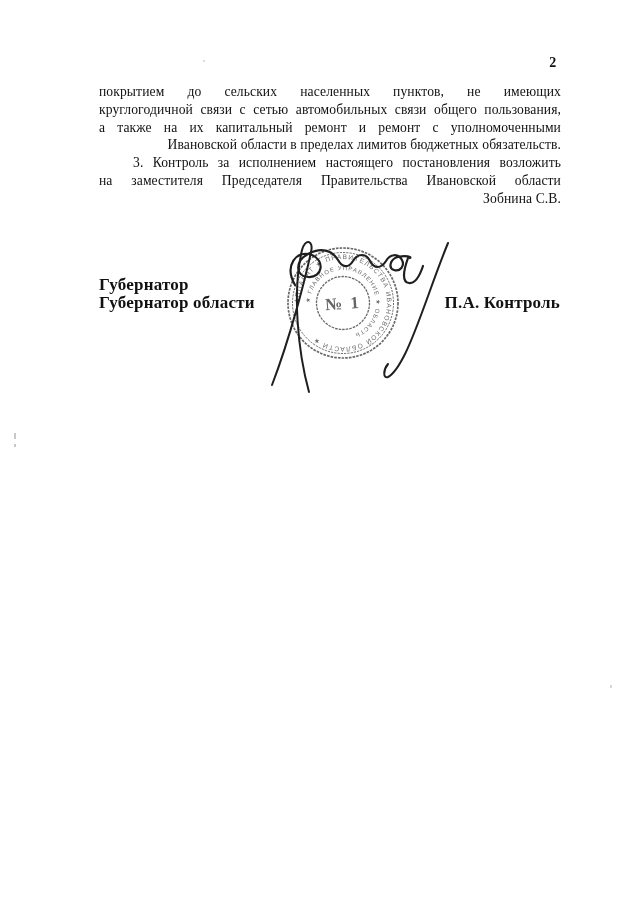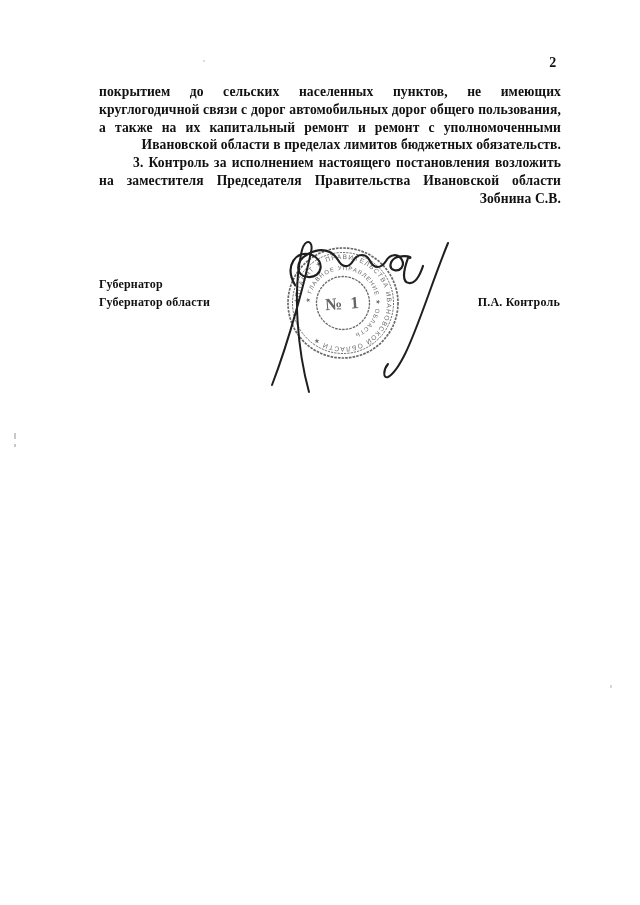--- a/index.html
+++ b/index.html
@@ -19,29 +19,29 @@
     font-size:14px;font-weight:bold;
     letter-spacing:0.5px;
   }
   .body-text{
     position:absolute;
     top:83px;left:99px;width:462px;
     font-size:13.6px;
     line-height:17.8px;
     letter-spacing:0.1px;
   }
-  .line{white-space:normal;font-weight:bold;}
+  .line{white-space:normal;}
   .line.justify{text-align:justify;text-align-last:justify;}
   .line.plain{text-align:right;}
   .line.indent{text-indent:34px;}
   .sig-block{
     position:absolute;
     top:276px;left:99px;width:462px;
     display:flex;justify-content:space-between;align-items:flex-end;
-    font-weight:bold;font-size:12px;line-height:17.8px;
+    font-weight:bold;font-size:17px;line-height:17.8px;
   }
   .sig-left{letter-spacing:0.2px;}
   .sig-right{letter-spacing:0.2px;padding-right:1px;}
   .stamp-signature{
     position:absolute;
     top:220px;left:250px;
     width:220px;height:185px;
   }
   .artifact{position:absolute;background:#9a9a9a;opacity:0.55;}
   .artifact.a1{left:14px;top:433px;width:2px;height:6px;}
@@ -51,21 +51,21 @@
 </style>
 </head>
 <body>
 
 <div class="page">
 
   <div class="page-number">2</div>
 
   <div class="body-text">
     <div class="line justify">покрытием до сельских населенных пунктов, не имеющих</div>
-    <div class="line justify">круглогодичной связи с дорог автомобильных дорог общего пользования,</div>
+    <div class="line justify">круглогодичной связи с сетью автомобильных связи общего пользования,</div>
     <div class="line justify">а также на их капитальный ремонт и ремонт с уполномоченными</div>
     <div class="line plain">Ивановской области в пределах лимитов бюджетных обязательств.</div>
     <div class="line justify indent">3. Контроль за исполнением настоящего постановления возложить</div>
     <div class="line justify">на заместителя Председателя Правительства Ивановской области</div>
     <div class="line plain">Зобнина С.В.</div>
   </div>
 
   <div class="sig-block">
     <div class="sig-left">
       <div>Губернатор</div>

